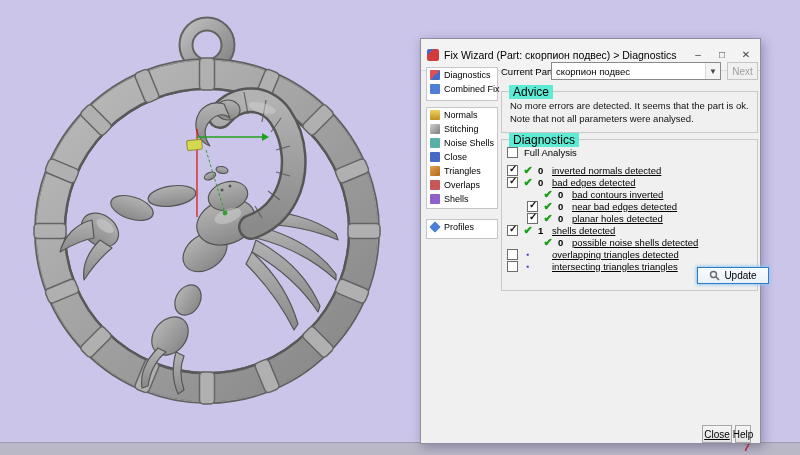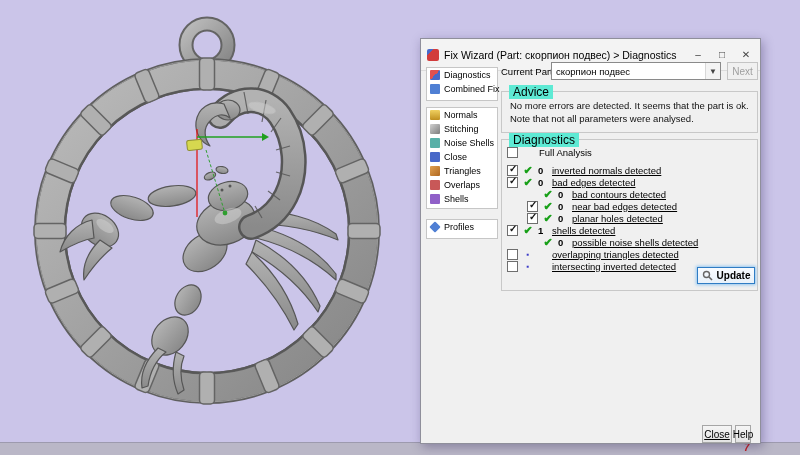--- a/index.html
+++ b/index.html
@@ -70,32 +70,32 @@
   .advice-text { padding:8px 8px 0 8px; line-height:1.35; color:#111; }
   .diag-box { top:100px; height:152px; }
 
   
   .cb { width:11px; height:11px; background:#fff; border:1px solid #6e6e6e;
     position:relative; flex:none; }
   .cb.checked::after { content:"✓"; position:absolute; left:1px; top:-2.5px;
     font-size:10px; font-weight:bold; color:#111; }
   .cb.ghost { visibility:hidden; }
 
-  .fa-row { position:absolute; left:86px; top:108px; display:flex; align-items:center; gap:21px; }
+  .fa-row { position:absolute; left:86px; top:108px; display:flex; align-items:center; gap:6px; }
   .diag-row { position:absolute; height:12px; display:flex; align-items:center; gap:4px; }
   .diag-row.lvl0 { left:86px; }
   .diag-row.lvl1 { left:106px; }
   .mark { width:12px; text-align:center; flex:none; }
   .mark.ok  { color:#18a018; font-weight:bold; font-size:11px; }
   .mark.dot { color:#3b3bc8; font-size:8px; }
   .count { font-weight:bold; width:10px; flex:none; }
   .row-label { white-space:nowrap;text-decoration:underline; }
 
-  .update-btn { position:absolute; left:276px; top:228px; width:58px; height:17px;
-    border:1px solid #2f7cc4; box-shadow:0 0 3px 1px #93c6f0; background:linear-gradient(#f8fbff,#e8f1fa);font-weight:bold; }
+  .update-btn { position:absolute; left:276px; top:228px; width:72px; height:17px;
+    border:1px solid #2f7cc4; box-shadow:0 0 3px 1px #93c6f0; background:linear-gradient(#f8fbff,#e8f1fa); }
 
   
   .follow-btn { position:absolute; left:188px; top:386px; width:90px; height:18px; }
   .close-btn  { position:absolute; left:281px; top:386px; width:30px; height:18px;text-decoration:underline; }
   .help-btn   { position:absolute; left:314px; top:386px; width:16px; height:18px; }
 </style>
 </head>
 <body>
 
 <div class="viewport">
@@ -326,21 +326,21 @@
   <div class="diag-row lvl0" style="top:137px">
     <span class="cb checked"></span>
     <span class="mark ok">✔</span>
     <span class="count">0</span>
     <span class="row-label">bad edges detected</span>
   </div>
   <div class="diag-row lvl1" style="top:149px">
     <span class="cb ghost"></span>
     <span class="mark ok">✔</span>
     <span class="count">0</span>
-    <span class="row-label">bad contours detected</span>
+    <span class="row-label">bad contours inverted</span>
   </div>
   <div class="diag-row lvl1" style="top:161px">
     <span class="cb checked"></span>
     <span class="mark ok">✔</span>
     <span class="count">0</span>
     <span class="row-label">near bad edges detected</span>
   </div>
   <div class="diag-row lvl1" style="top:173px">
     <span class="cb checked"></span>
     <span class="mark ok">✔</span>
@@ -362,21 +362,21 @@
   <div class="diag-row lvl0" style="top:209px">
     <span class="cb"></span>
     <span class="mark dot">▪</span>
     <span class="count"></span>
     <span class="row-label">overlapping triangles detected</span>
   </div>
   <div class="diag-row lvl0" style="top:221px">
     <span class="cb"></span>
     <span class="mark dot">▪</span>
     <span class="count"></span>
-    <span class="row-label">intersecting inverted detected</span>
+    <span class="row-label">intersecting triangles triangles</span>
   </div>
 
   <div class="btn update-btn">
     <svg width="11" height="11" viewBox="0 0 11 11">
       <circle cx="4.5" cy="4.5" r="3" fill="none" stroke="#666" stroke-width="1.4"></circle>
       <line x1="7" y1="7" x2="10" y2="10" stroke="#666" stroke-width="1.6"></line>
     </svg>
     <span>Update</span>
   </div>
 

